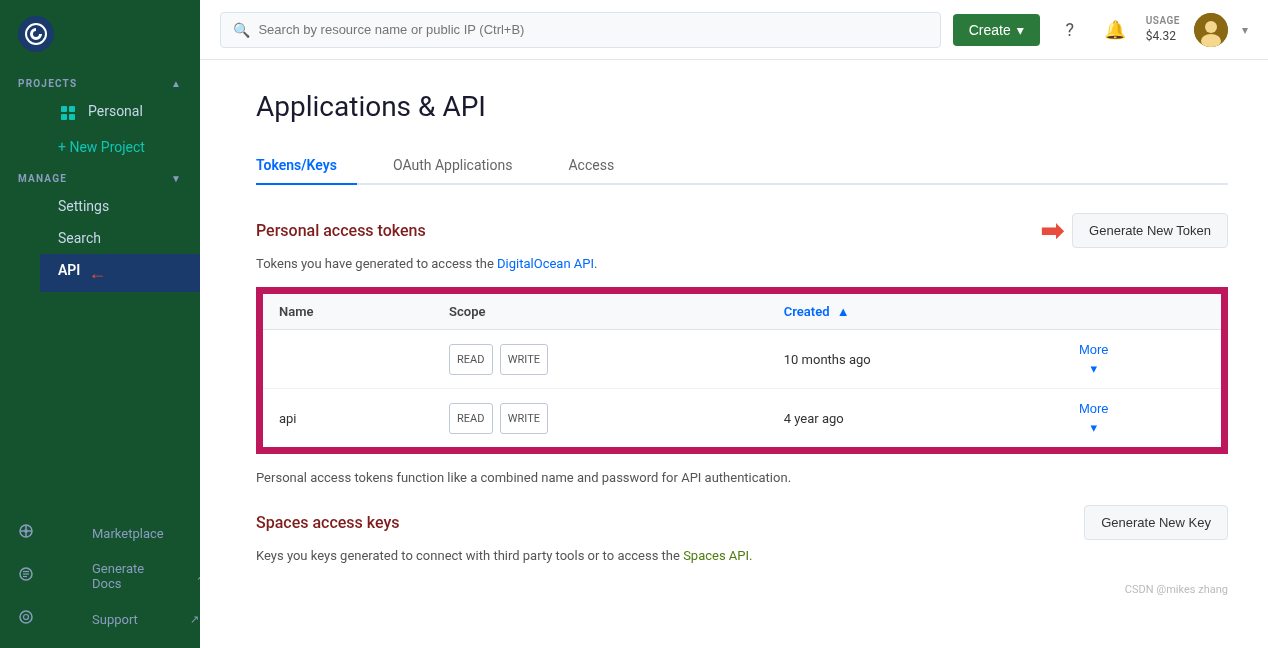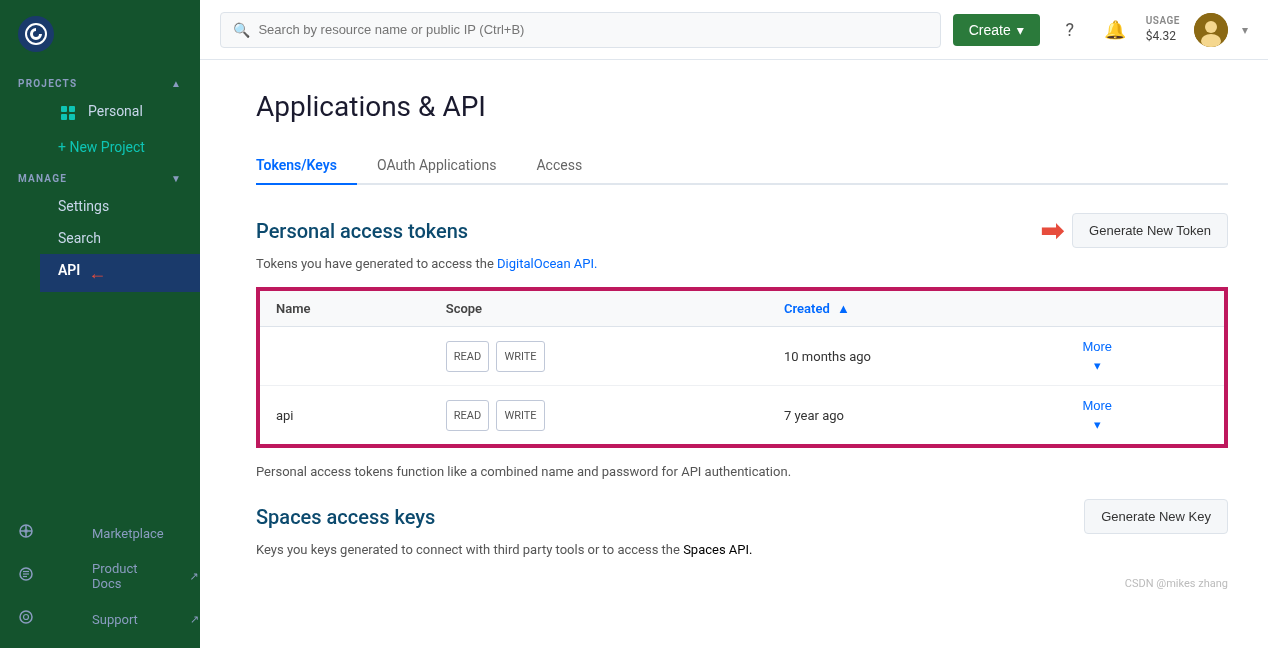--- a/index.html
+++ b/index.html
@@ -146,21 +146,21 @@
       font-weight: 400;
       color: #1a1a2e;
       margin-bottom: 24px;
     }
 
     
     .tabs {
       display: flex;
       border-bottom: 2px solid #e0e6ed;
       margin-bottom: 28px;
-      gap: 0;
+      gap: 16px;
     }
     .tab {
       padding: 10px 20px 10px 0;
       font-size: 14px;
       color: #666;
       cursor: pointer;
       border-bottom: 2px solid transparent;
       margin-bottom: -2px;
       margin-right: 20px;
     }
@@ -171,23 +171,23 @@
     }
 
     
     .section-header {
       display: flex;
       align-items: center;
       justify-content: space-between;
       margin-bottom: 8px;
     }
     .section-title {
-      font-size: 20px;
+      font-size: 16px;
       font-weight: 500;
-      color: #0c4a6e;
+      color: #7f1d1d;
     }
     .section-desc {
       font-size: 13px;
       color: #555;
       margin-bottom: 16px;
     }
     .section-desc a { color: #0069ff; text-decoration: none; }
 
     .generate-btn {
       background: #f5f7f9;
@@ -195,21 +195,21 @@
       border: 1px solid #dde3ea;
       border-radius: 4px;
       padding: 9px 16px;
       font-size: 13px;
       cursor: pointer;
     }
 
     
     .tokens-table {
       width: 100%;
-      border: 4px solid #be185d;
+      border: 7px solid #be185d;
       border-radius: 4px;
       border-collapse: collapse;
       margin-bottom: 16px;
       font-size: 13px;
     }
     .tokens-table th {
       background: #f8f9fa;
       padding: 10px 16px;
       text-align: left;
       font-weight: 600;
@@ -237,21 +237,21 @@
       background: #fff;
     }
     .more-btn {
       display: flex; align-items: center;
       color: #0069ff;
       background: none; border: none;
       font-size: 13px; cursor: pointer; gap: 4px; flex-direction: column;
     }
 
     .spaces-section { margin-top: 20px; }
-    .spaces-desc a { color: #000000; text-decoration: none; }
+    .spaces-desc a { color: #4d7c0f; text-decoration: none; }
 
     .watermark {
       font-size: 11px;
       color: #bbb;
       text-align: right;
       padding: 4px 0;
     }
 
     
     .red-arrow-left {
@@ -327,21 +327,21 @@
     </div>
     <div class="sidebar-bottom-item">
       <span class="item-icon">
         <svg width="16" height="16" viewBox="0 0 16 16">
             <circle cx="8" cy="8" r="6" fill="none" stroke="#8a9cc0" stroke-width="1.5"></circle>
             <line x1="5" y1="5.5" x2="11" y2="5.5" stroke="#8a9cc0" stroke-width="1.2"></line>
             <line x1="5" y1="8" x2="11" y2="8" stroke="#8a9cc0" stroke-width="1.2"></line>
             <line x1="5" y1="10.5" x2="9" y2="10.5" stroke="#8a9cc0" stroke-width="1.2"></line>
           </svg>
       </span>
-      <span>Product Docs</span>
+      <span>Generate Docs</span>
       <span class="ext-icon">↗</span>
     </div>
     <div class="sidebar-bottom-item">
       <span class="item-icon">
         <svg width="16" height="16" viewBox="0 0 16 16">
             <circle cx="8" cy="8" r="6" fill="none" stroke="#8a9cc0" stroke-width="1.5"></circle>
             <circle cx="8" cy="8" r="2.5" fill="none" stroke="#8a9cc0" stroke-width="1.2"></circle>
           </svg>
       </span>
       <span>Support</span>
@@ -434,21 +434,21 @@
               <span>▾</span>
             </button>
           </td>
         </tr>
         <tr>
           <td>api</td>
           <td>
             <span class="scope-badge">READ</span>
             <span class="scope-badge">WRITE</span>
           </td>
-          <td>7 year ago</td>
+          <td>4 year ago</td>
           <td>
             <button class="more-btn">
               <span>More</span>
               <span>▾</span>
             </button>
           </td>
         </tr>
       </tbody>
     </table>
 

